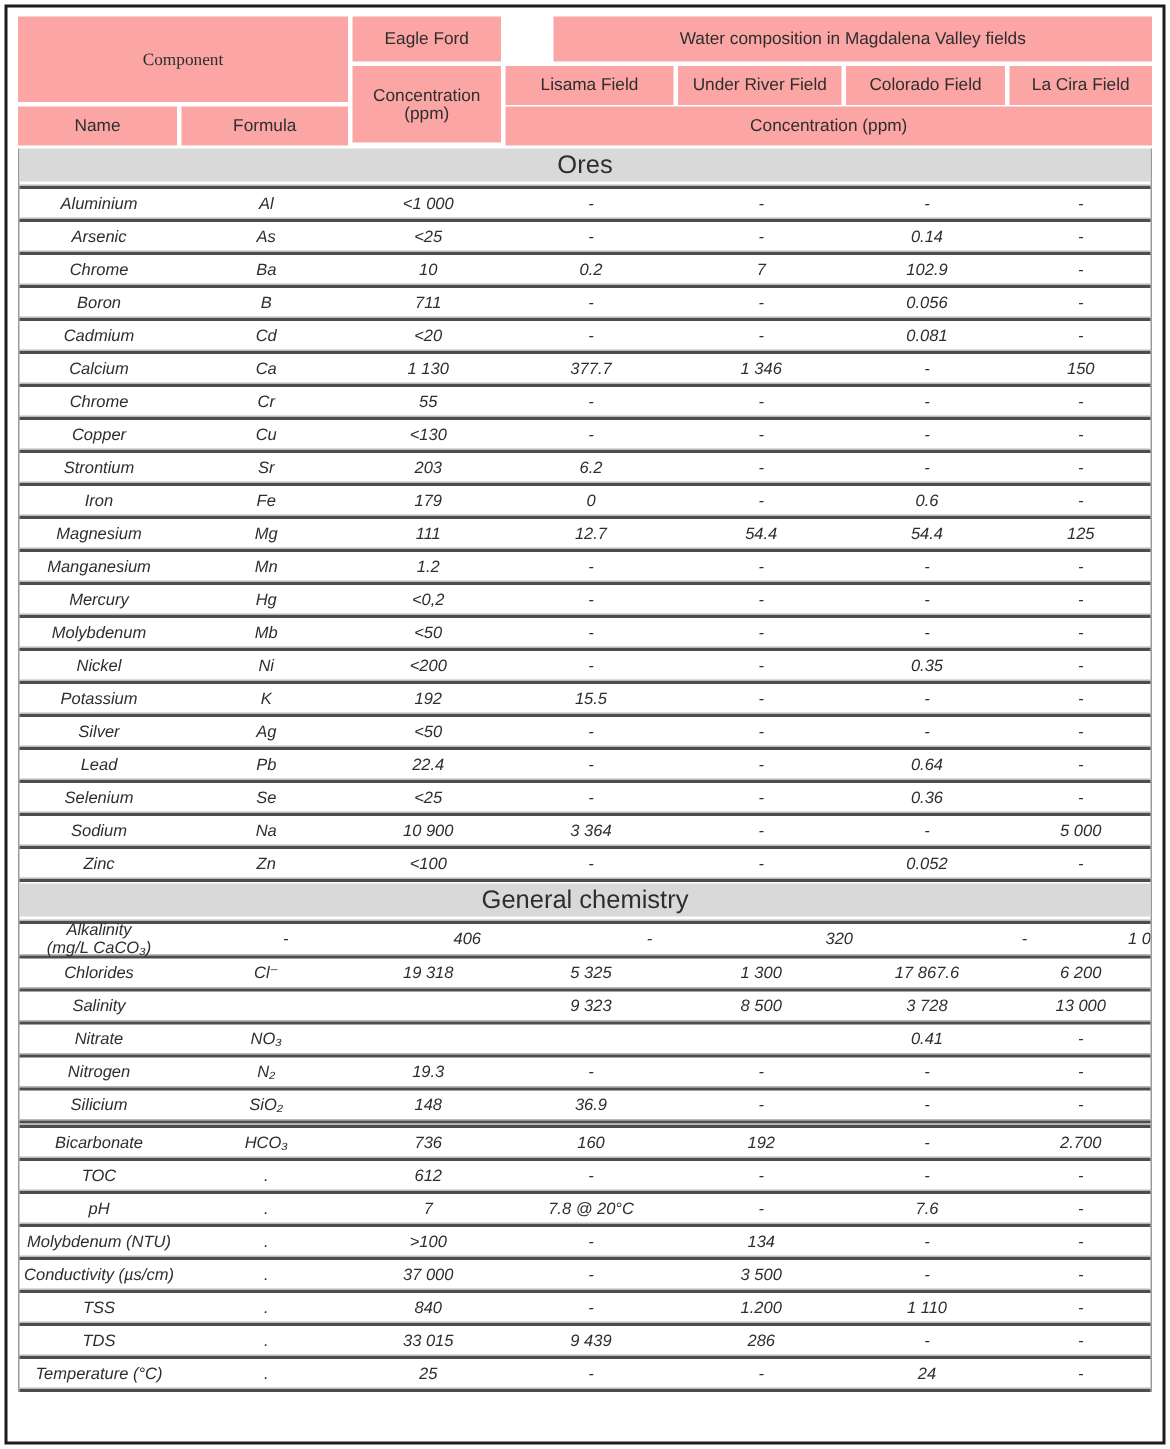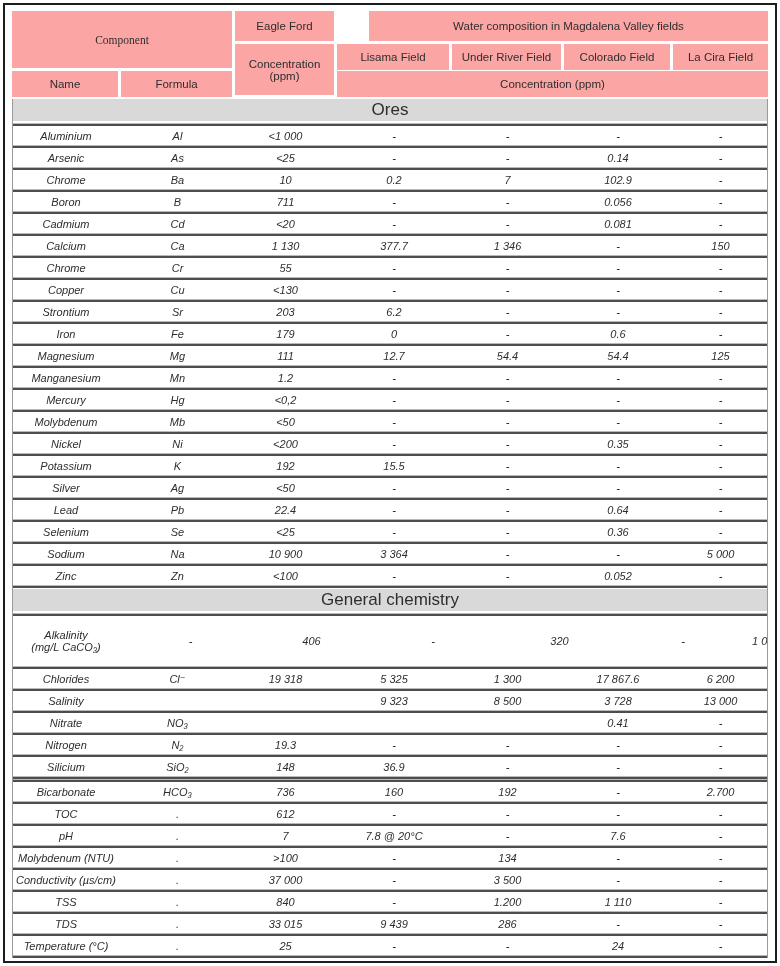--- a/index.html
+++ b/index.html
@@ -78,21 +78,21 @@
     border-bottom: 2px solid #4d4d4d;
   }
   .row {
     display: grid;
     grid-template-columns: var(--cols);
     gap: 3px;
     height: 19px;
     align-items: center;
     font-style: italic;
   }
-  .row.tall { height: 50px; gap: 16px; }
+  .row.tall { height: 20px; gap: 16px; }
   .cell {
     text-align: center;
     font-size: 11px;
     line-height: 12px;
     overflow: hidden;
     white-space: nowrap;
   }
 </style>
 </head>
 <body>

